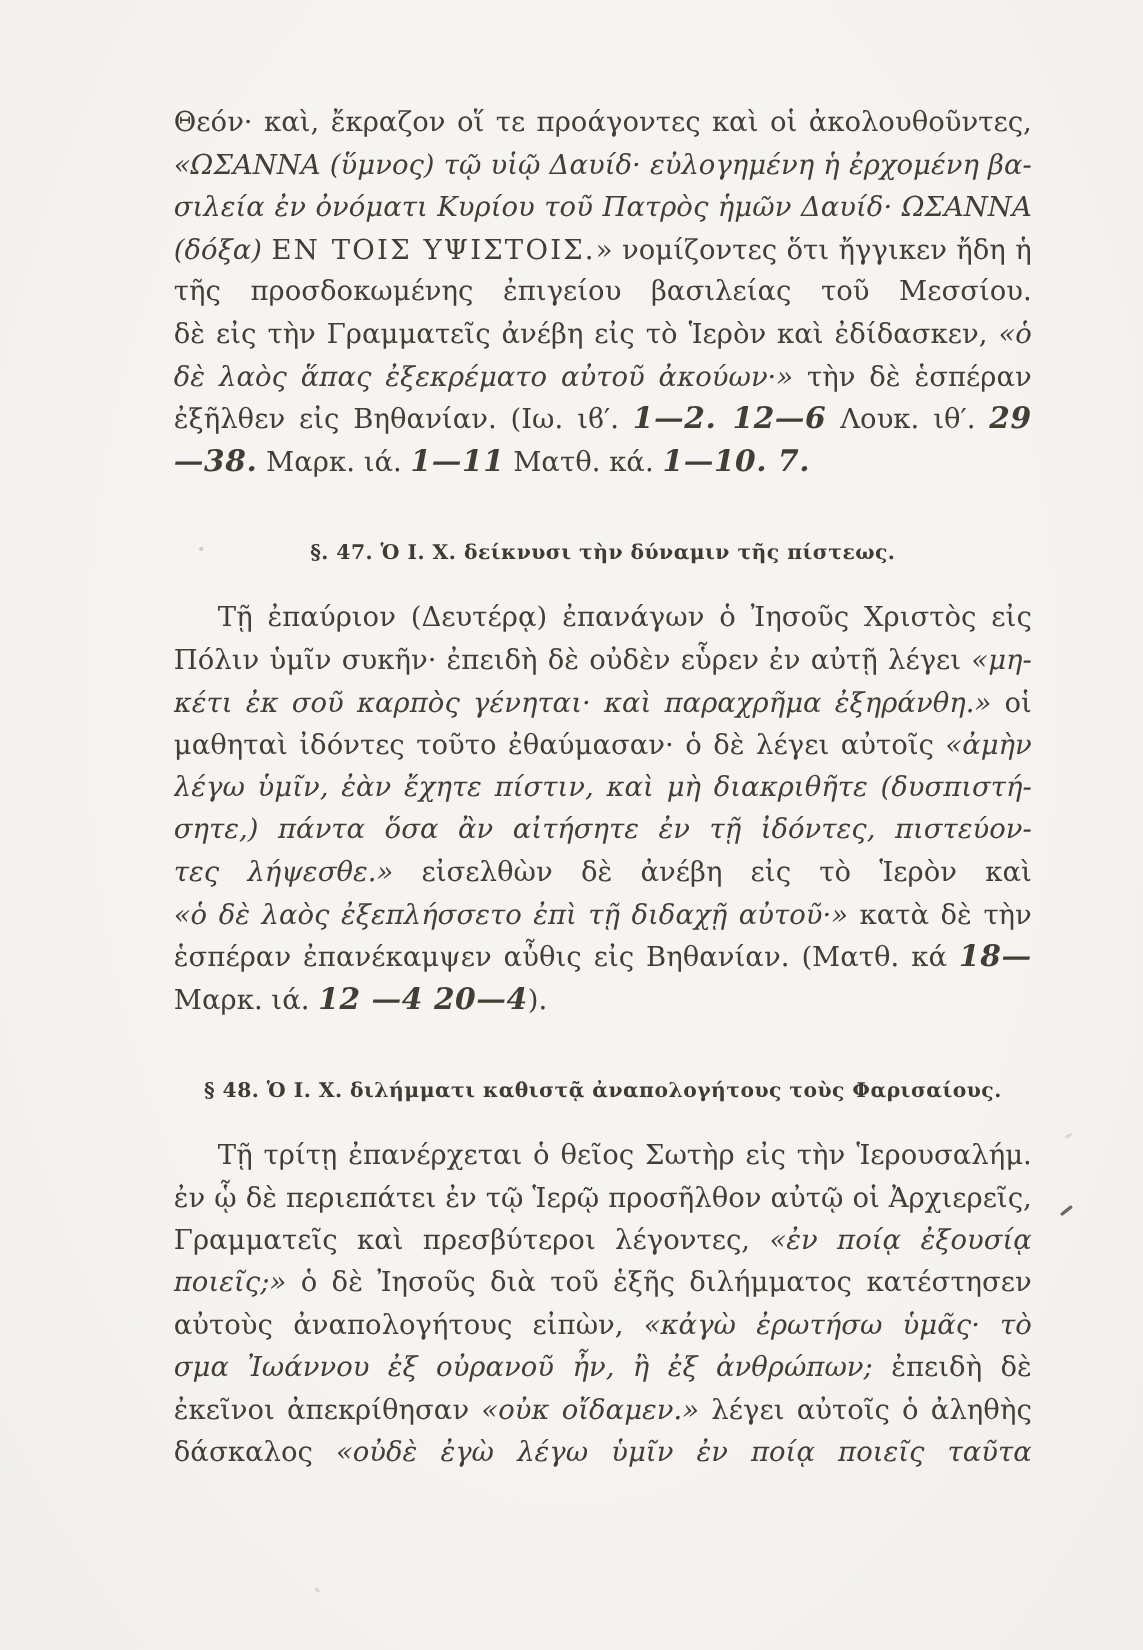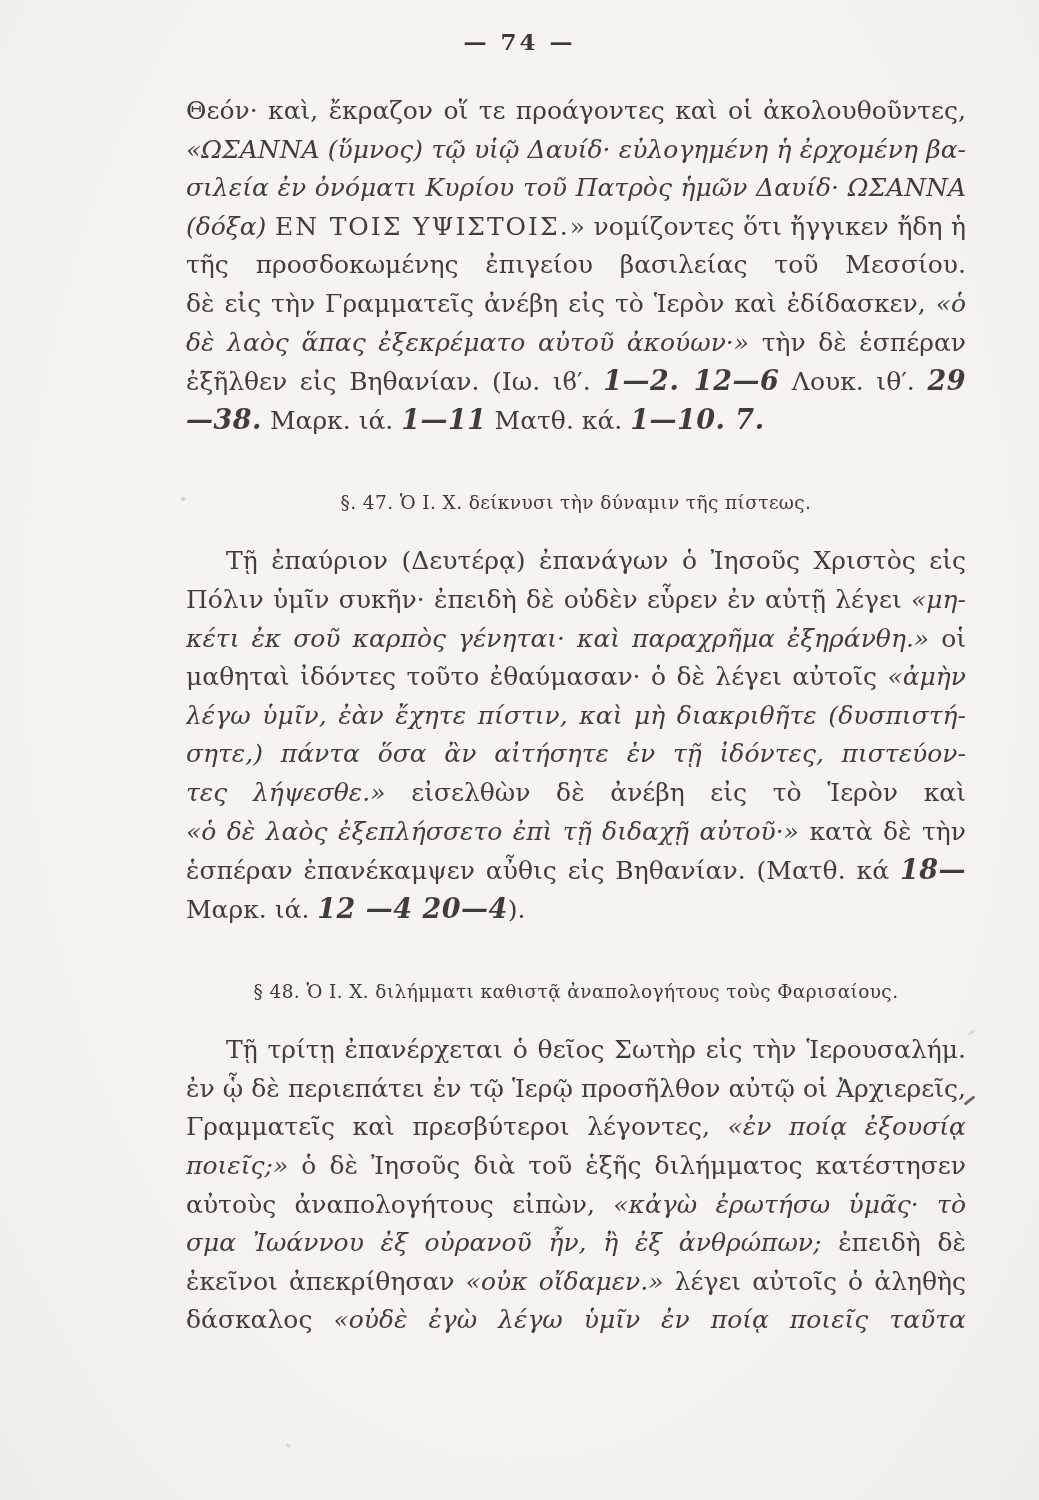--- a/index.html
+++ b/index.html
@@ -12,59 +12,58 @@
     color:#413e36;
     overflow:hidden;
   }
   .page-number {
     position:absolute; top:28px; left:0; width:1039px;
     text-align:center;
     font-size:23px; font-weight:bold; letter-spacing:3px;
     color:#3b3831;
   }
   .text-block {
-    position:absolute; left:158px; top:92px; width:780px;margin-left:28px;
+    position:absolute; left:158px; top:92px; width:780px;
   }
   .para { margin:0; }
   .line {
     font-size:25px; line-height:38.6px; height:38.6px;
     text-align:justify; text-align-last:justify;
     overflow:hidden;
     white-space:normal;
   }
   .line.short { text-align:right; text-align-last:left; }
   .para.indent .line:first-child { text-indent:40px; }
   .seg-normal { font-style:normal; }
   .seg-italic { font-style:italic; }
   .seg-bold   { font-weight:bold; font-size:27px; letter-spacing:0.5px;font-style:italic; }
   .seg-caps   { letter-spacing:2px; }
   .sec-heading {
     margin:50px 0 26px 0;
-    font-size:18.5px; font-weight:normal; line-height:27px;
+    font-size:18.5px; font-weight:bold; line-height:27px;
     letter-spacing:0.4px;
     text-align:center;
     color:#3e3b33;
   }
   .margin-tick {
     position:absolute; left:963px; top:1099px;
     width:13px; height:3px; border-radius:2px;
     background:#56524a;
     transform:rotate(-38deg);
     opacity:0.85;
   }
   .speck { position:absolute; background:#8a867c; border-radius:50%; }
   .speck.s1 { left:181px; top:497px;  width:4px; height:4px; opacity:0.35; }
   .speck.s2 { left:968px; top:1031px; width:7px; height:3px; opacity:0.25; transform:rotate(-30deg); }
   .speck.s4 { left:286px; top:1444px; width:5px; height:3px; opacity:0.25; transform:rotate(35deg); }
 </style>
 </head>
 <body>
 
 <div class="page">
-  <div class="page-number">— 74 —</div>
 
   <main class="text-block">
     <div class="para">
         <div class="line"><span class="seg-normal">Θεόν· καὶ, ἔκραζον οἵ τε προάγοντες καὶ οἱ ἀκολουθοῦντες,</span></div>
         <div class="line"><span class="seg-italic">«ΩΣΑΝΝΑ (ὕμνος) τῷ υἱῷ Δαυίδ· εὐλογημένη ἡ ἐρχομένη βα-</span></div>
         <div class="line"><span class="seg-italic">σιλεία ἐν ὀνόματι Κυρίου τοῦ Πατρὸς ἡμῶν Δαυίδ· ΩΣΑΝΝΑ</span></div>
         <div class="line"><span class="seg-italic">(δόξα) </span><span class="seg-caps">ΕΝ ΤΟΙΣ ΥΨΙΣΤΟΙΣ.</span><span class="seg-normal">» νομίζοντες ὅτι ἤγγικεν ἤδη ἡ ὥρα</span></div>
         <div class="line"><span class="seg-normal">τῆς προσδοκωμένης ἐπιγείου βασιλείας τοῦ Μεσσίου. Εἰσελθὼν</span></div>
         <div class="line"><span class="seg-normal">δὲ εἰς τὴν Γραμματεῖς ἀνέβη εἰς τὸ Ἱερὸν καὶ ἐδίδασκεν, </span><span class="seg-italic">«ὁ</span></div>
         <div class="line"><span class="seg-italic">δὲ λαὸς ἅπας ἐξεκρέματο αὐτοῦ ἀκούων·» </span><span class="seg-normal">τὴν δὲ ἑσπέραν</span></div>

